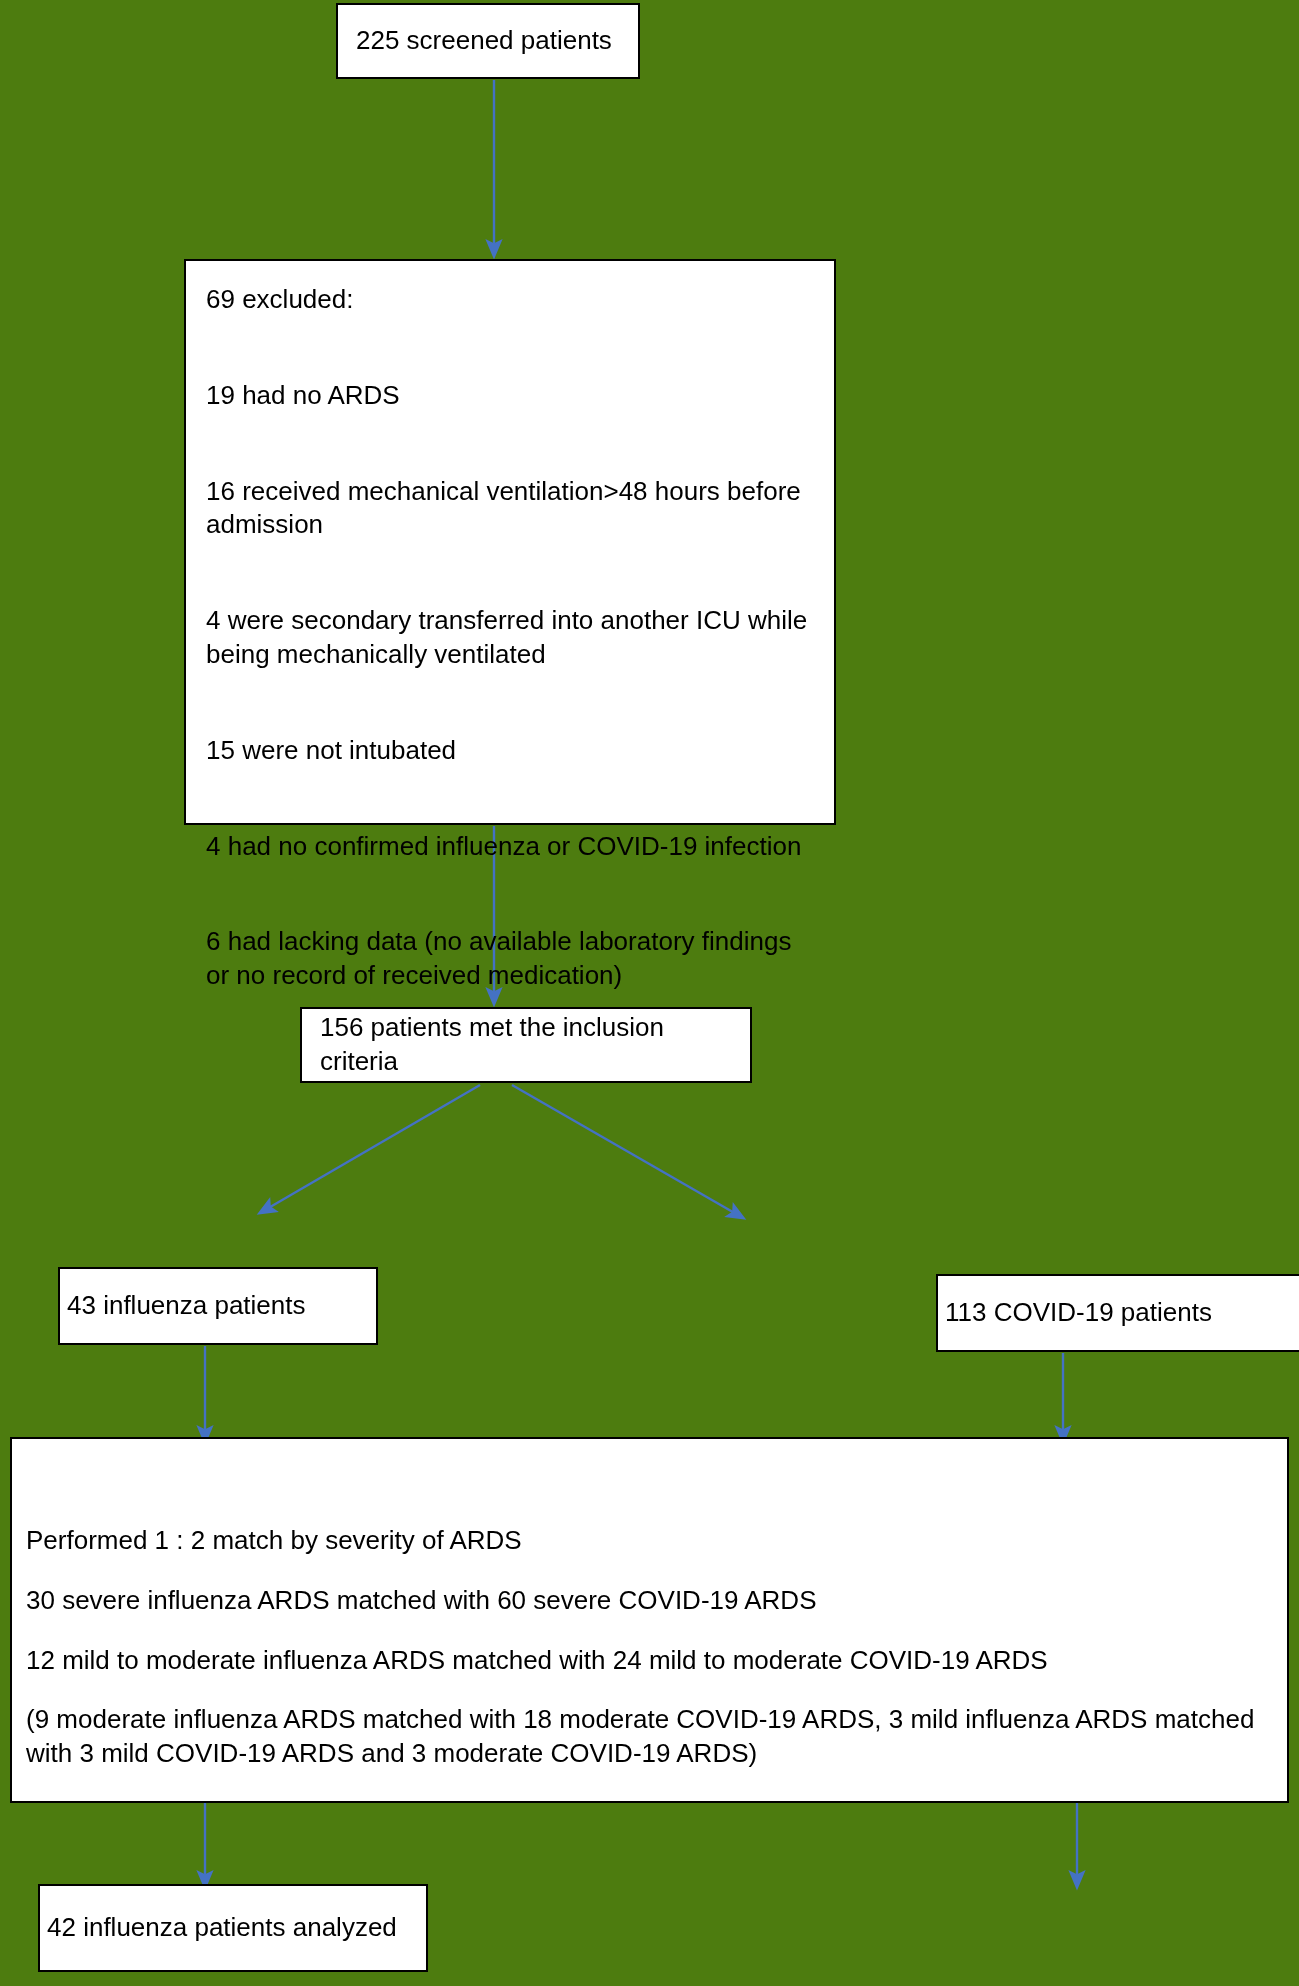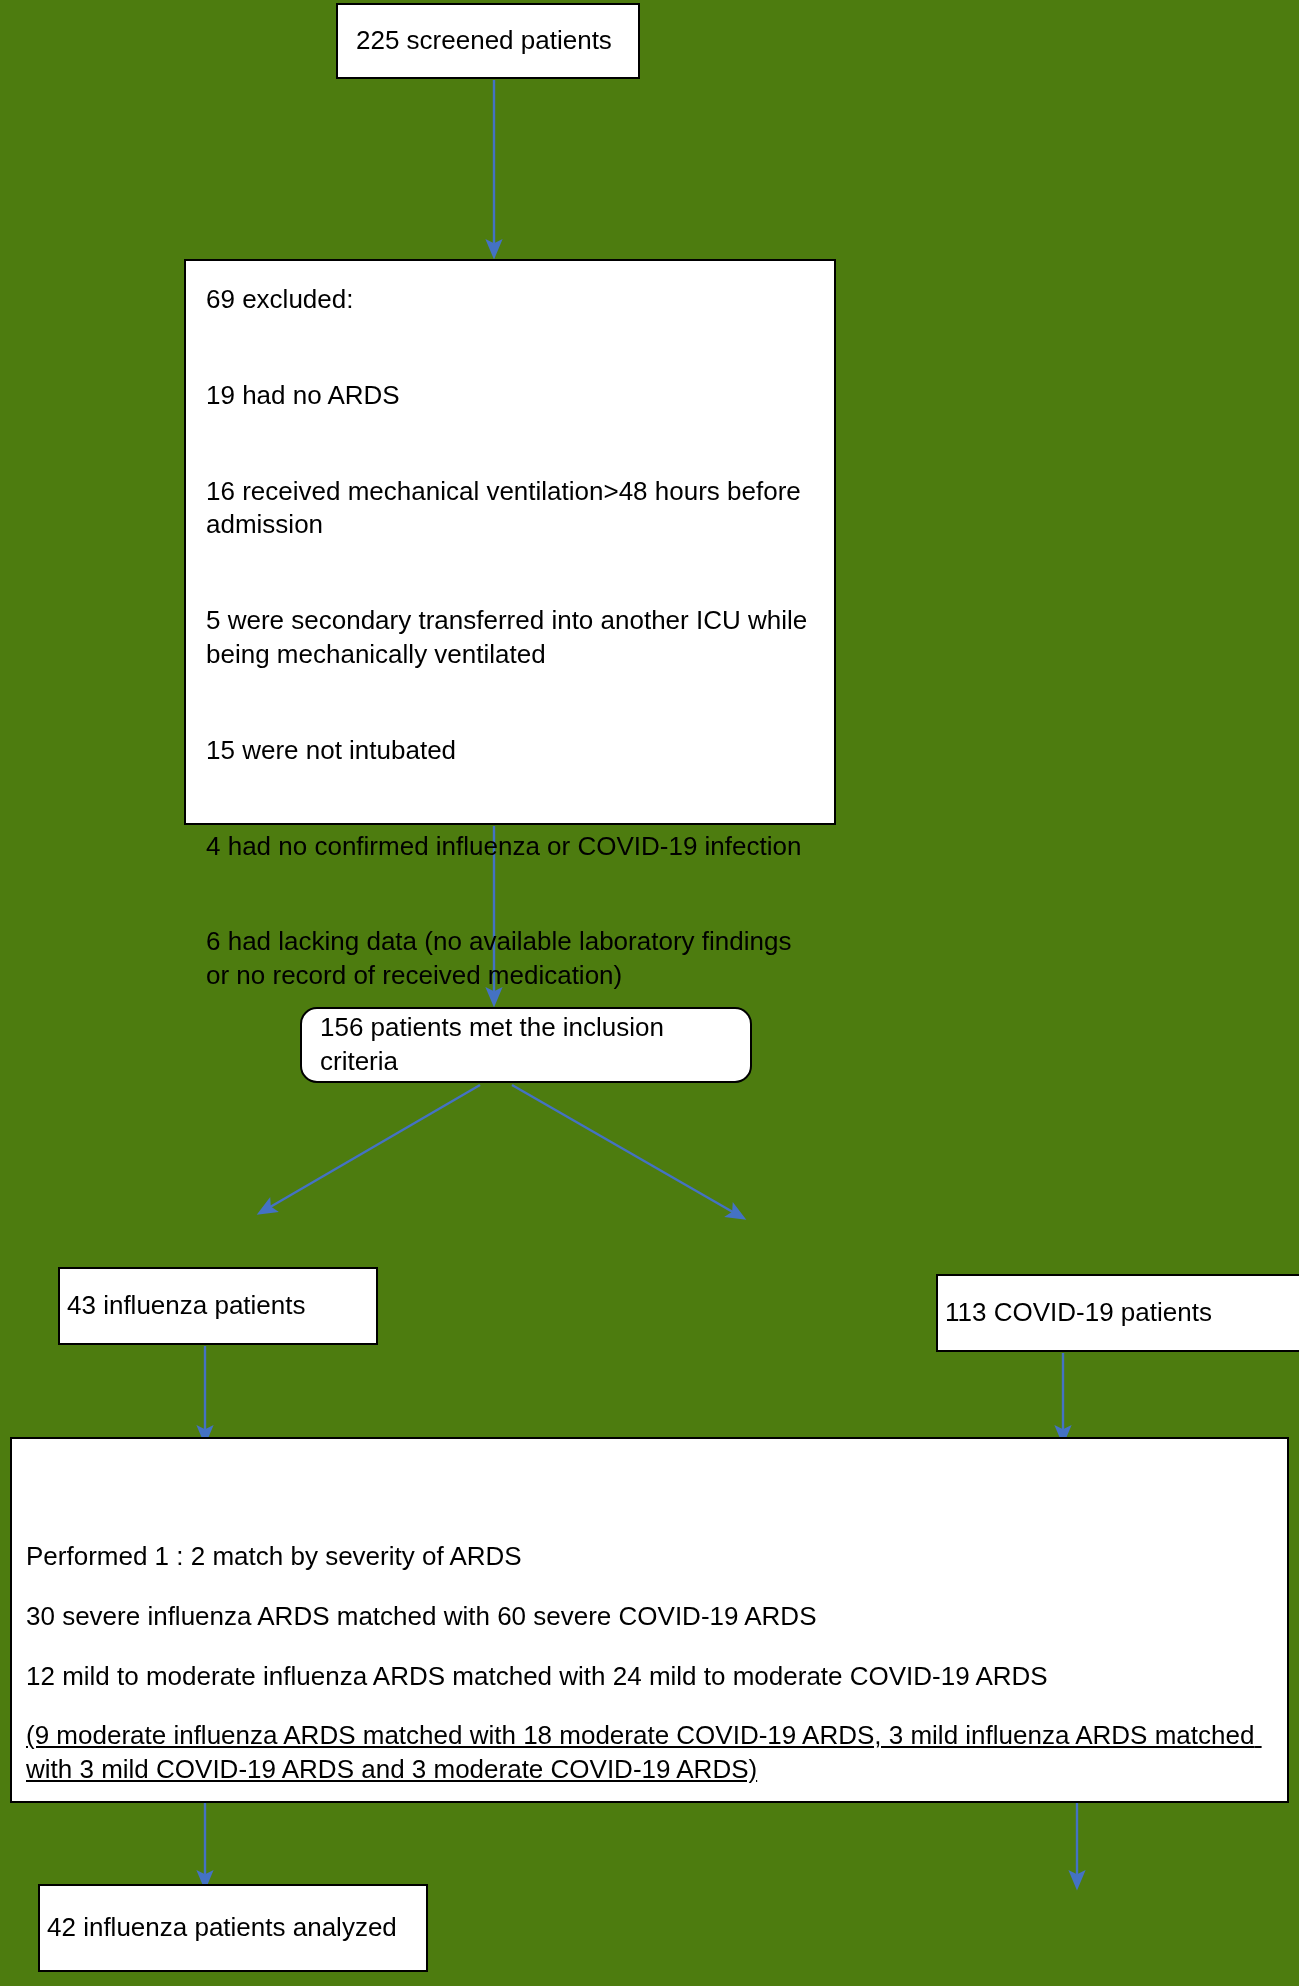--- a/index.html
+++ b/index.html
@@ -31,21 +31,21 @@
     color: #000000;
     white-space: pre-wrap;
   }
   .node.pad-lg { padding: 14px 18px; }
   .node.pad-sm { padding: 8px 7px; margin-left: 28px; }
   .node.list { justify-content: flex-start; padding: 22px 20px 16px 20px; }
   .node.list .line { margin: 0 0 26px 0; }
   .node.list .line:last-child { margin-bottom: 0; }
   .node.match { justify-content: flex-end; padding: 20px 14px 14px 14px; }
   .node.match .line { margin: 0 0 26px 0; }
-  .node.match .line:last-child { margin-bottom: 0; text-decoration: underline; }
+  .node.match .line:last-child { margin-bottom: 16px; }
 
   svg.arrows {
     position: absolute;
     left: 0;
     top: 0;
     width: 1299px;
     height: 1986px;
     pointer-events: none;
   }
 </style>
@@ -79,27 +79,27 @@
   </svg>
 
   <div class="node pad-lg" style="left:336px; top:3px; width:304px; height:76px;">
     <div class="line">225 screened patients</div>
   </div>
 
   <div class="node list" style="left:184px; top:259px; width:652px; height:566px;gap:36px;">
     <div class="line">69 excluded:</div>
     <div class="line">19 had no ARDS</div>
     <div class="line">16 received mechanical ventilation&gt;48 hours before admission</div>
-    <div class="line">5 were secondary transferred into another ICU while being mechanically ventilated</div>
+    <div class="line">4 were secondary transferred into another ICU while being mechanically ventilated</div>
     <div class="line">15 were not intubated</div>
     <div class="line">4 had no confirmed influenza or COVID-19 infection</div>
     <div class="line">6 had lacking data (no available laboratory findings or no record of received medication)</div>
   </div>
 
-  <div class="node pad-lg" style="left:300px; top:1007px; width:452px; height:76px;border-radius:17px;">
+  <div class="node pad-lg" style="left:300px; top:1007px; width:452px; height:76px;">
     <div class="line">156 patients met the inclusion criteria</div>
   </div>
 
   <div class="node pad-sm" style="left:30px; top:1267px; width:320px; height:78px;">
     <div class="line">43 influenza patients</div>
   </div>
 
   <div class="node pad-sm" style="left:908px; top:1274px; width:388px; height:78px;">
     <div class="line">113 COVID-19 patients</div>
   </div>

